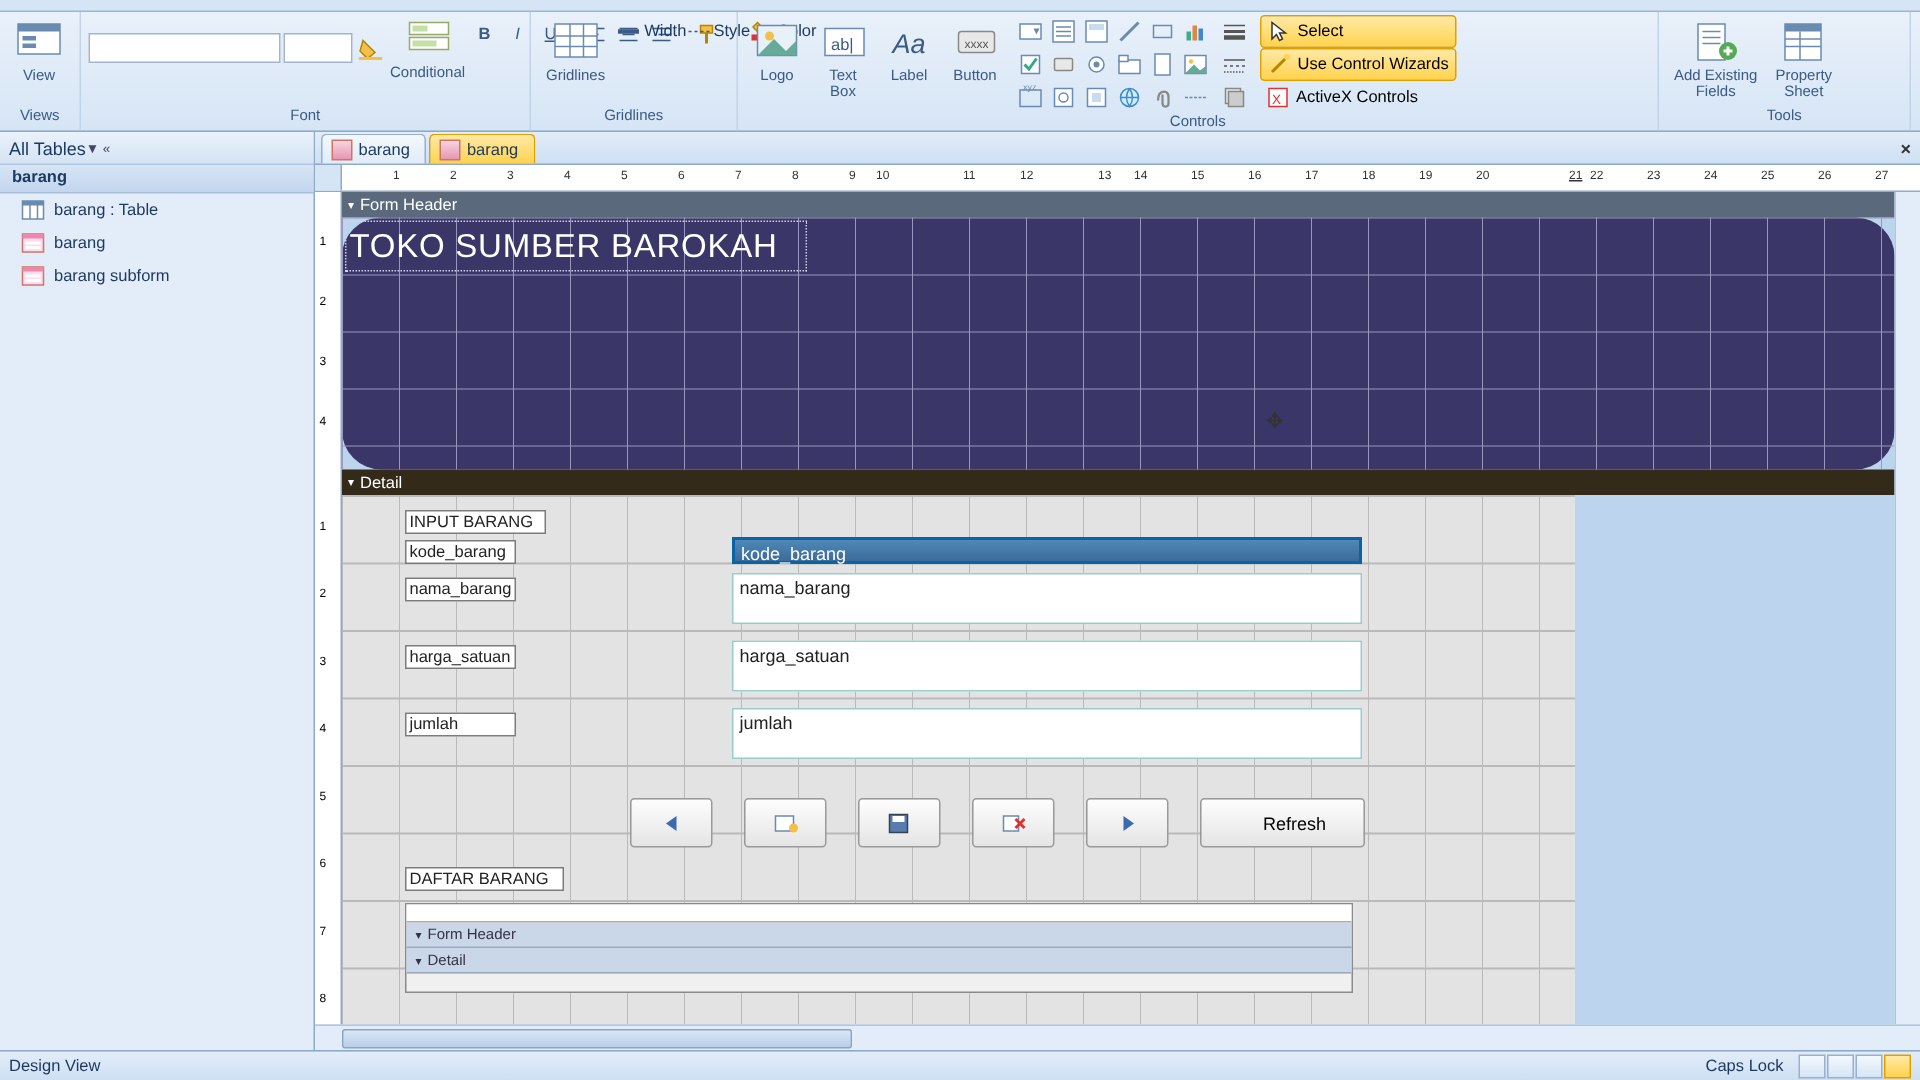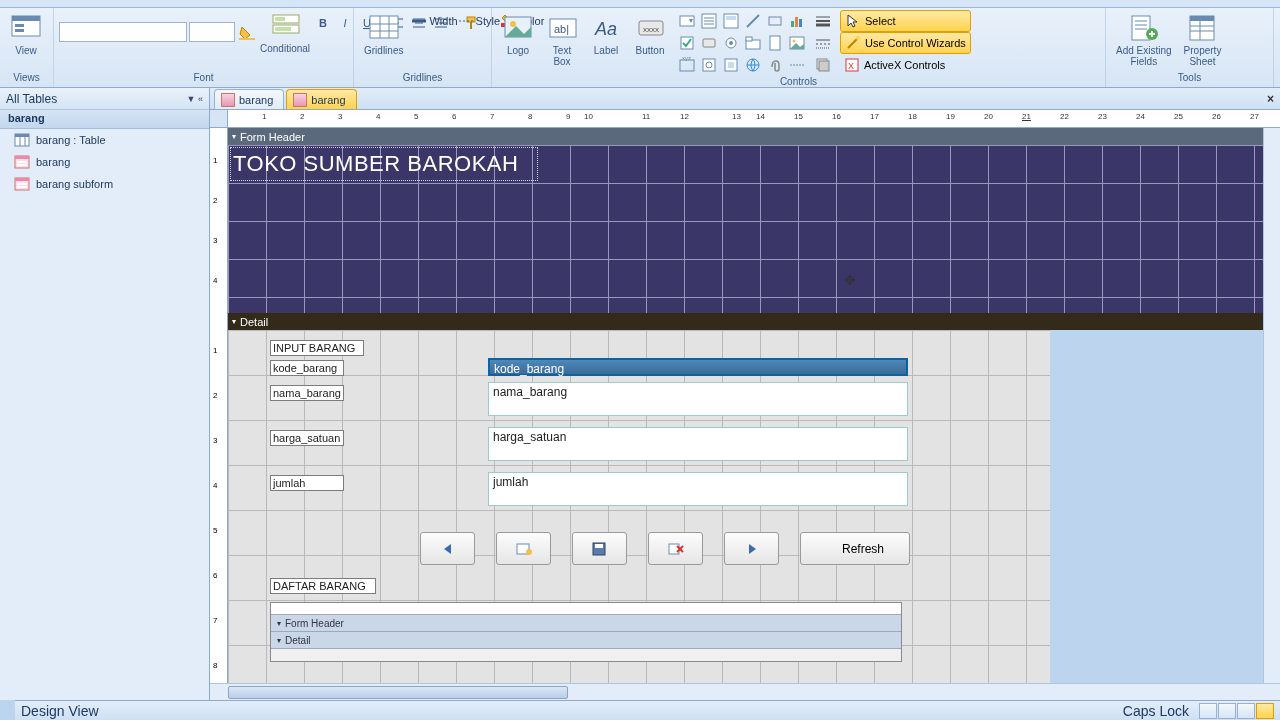--- a/index.html
+++ b/index.html
@@ -29,21 +29,21 @@
   .ctl-grid { display: grid; grid-template-columns: repeat(6, 22px); grid-auto-rows: 22px; gap: 0; }
   .ctl-grid .c { width: 22px; height: 22px; border: 0; display: flex; align-items: center; justify-content: center; }
 
   .highlight-row { display: flex; align-items: center; height: 22px; padding: 0 4px; }
   .hl-sel { background: linear-gradient(#ffe9a6,#ffd34e); border: 1px solid #e0a100; border-radius: 3px; }
   .hl-wiz { background: linear-gradient(#ffe9a6,#ffd34e); border: 1px solid #e0a100; border-radius: 3px; }
 
   
   .workspace { display: flex; height: 612px; }
   .nav-pane { width: 210px; background: #e3edf9; border-right: 1px solid #8fa9c8; display: flex; flex-direction: column; }
-  .nav-head { height: 22px; background: linear-gradient(#eaf2fb,#d4e3f4); border-bottom: 1px solid #b0c5de; display: flex; align-items: center; padding: 0 6px; font-size: 12px; color: #1f3a60; justify-content: space-between; }
+  .nav-head { height: 22px; background: linear-gradient(#eaf2fb,#d4e3f4); border-bottom: 1px solid #b0c5de; display: flex; align-items: center; padding: 0 6px; font-size: 12px; color: #1f3a60; }
   .nav-head .dd { font-size: 9px; color: #446; }
   .nav-cat { height: 19px; background: linear-gradient(#d6e5f5,#c2d6ee); border-bottom: 1px solid #a8bdd8; padding: 2px 8px; font-weight: bold; color: #1f3a60; font-size: 11px; }
   .nav-item { height: 22px; display: flex; align-items: center; padding: 2px 8px 2px 14px; color: #1f3a60; font-size: 11px; }
   .nav-item .ic { width: 16px; height: 16px; margin-right: 6px; }
 
   
   .doc-area { flex: 1; background: #bcd4ee; display: flex; flex-direction: column; position: relative; }
   .tab-row { height: 22px; background: linear-gradient(#e3edf9,#cde0f3); display: flex; align-items: flex-end; padding-left: 4px; border-bottom: 1px solid #8fa9c8; }
   .tab { height: 20px; display: flex; align-items: center; padding: 0 10px 0 6px; border: 1px solid #98b1cf; border-bottom: none; border-radius: 4px 4px 0 0; margin-right: 2px; background: linear-gradient(#f3f8fd,#e0ecf8); font-size: 11px; color: #1f3a60; }
   .tab.active { background: linear-gradient(#ffe9a6,#ffd34e); border-color: #e0a100; }
@@ -55,21 +55,21 @@
 
   .canvas-row { flex: 1; display: flex; overflow: hidden; position: relative; }
   .vruler { width: 18px; background: #fff; border-right: 1px solid #8fa9c8; position: relative; }
   .vruler .vn { position: absolute; left: 3px; font-size: 8px; }
   .form-canvas { flex: 1; background: #bcd4ee; overflow: hidden; position: relative; }
 
   .section-bar { height: 17px; background: #5a6a7c; color: #fff; font-size: 11px; display: flex; align-items: center; padding-left: 4px; }
   .section-bar .tw { margin-right: 4px; font-size: 8px; }
   .section-bar.dark { background: #332a1a; }
 
-  .header-sec { background: #3a3668; position: relative; height: 168px; }
+  .header-sec { background: #3a3668; position: relative; height: 168px; border-radius: 26px; }
   .grid-overlay { position: absolute; inset: 0; background-image: linear-gradient(#9997be 1px, transparent 1px), linear-gradient(90deg, #9997be 1px, transparent 1px); background-size: 38px 38px; }
   .header-title-box { position: absolute; left: 2px; top: 2px; width: 308px; height: 34px; border: 1px dotted #cfcff0; color: #fff; font-size: 22px; font-family: "Segoe UI Light", "Segoe UI", sans-serif; display: flex; align-items: center; padding-left: 2px; letter-spacing: 0.5px; }
 
   .detail-sec { background: #e3e3e3; position: relative; height: 370px; }
   .detail-sec .grid-overlay { background-image: linear-gradient(#b9b9b9 1px, transparent 1px), linear-gradient(90deg, #b9b9b9 1px, transparent 1px); background-size: 38px 45px; }
 
   .lbl-ctrl { position: absolute; background: #fff; border: 1px solid #7c7c7c; font-size: 11px; padding: 1px 2px; color: #222; }
   .txt-ctrl { position: absolute; background: #fff; border: 1px solid #9cc; font-size: 12px; padding: 2px 4px; color: #222; }
   .txt-ctrl.sel { border: 2px solid #0a64a4; background: linear-gradient(#4f88b9,#3b6b99); color: #fff; }
   .txt-ctrl.sel::after { content: ""; }
@@ -79,21 +79,21 @@
 
   .subform { position: absolute; left: 42px; top: 272px; width: 632px; height: 60px; background: #f0f0f0; border: 1px solid #8a8a8a; }
   .sub-bar { height: 17px; background: #c9d7e8; font-size: 10px; display: flex; align-items: center; padding-left: 6px; border-bottom: 1px solid #9ab; color: #334; }
   .sub-bar .tw { margin-right: 4px; font-size: 8px; }
   .sub-ruler { height: 12px; background: #fff; border-bottom: 1px solid #aaa; font-size: 7px; position: relative; }
 
   .vscroll { width: 17px; background: #e3edf9; border-left: 1px solid #b0c5de; }
   .hscroll { height: 17px; background: #e3edf9; border-top: 1px solid #b0c5de; position: relative; }
   .hscroll .thumb { position: absolute; left: 18px; top: 2px; height: 13px; width: 340px; background: linear-gradient(#dbe7f5,#b9cee8); border: 1px solid #89a4c4; border-radius: 2px; }
 
-  .statusbar { height: 20px; background: linear-gradient(#e3edf9,#cde0f3); border-top: 1px solid #8fa9c8; display: flex; align-items: center; padding: 0 6px; font-size: 14px; color: #1f3a60; justify-content: space-between; margin-left: 15px; }
+  .statusbar { height: 20px; background: linear-gradient(#e3edf9,#cde0f3); border-top: 1px solid #8fa9c8; display: flex; align-items: center; padding: 0 6px; font-size: 11px; color: #1f3a60; justify-content: space-between; }
   .status-right { display: flex; align-items: center; gap: 10px; }
   .view-btns { display: flex; gap: 1px; }
   .vb { width: 18px; height: 16px; background: linear-gradient(#f3f8fd,#d6e5f5); border: 1px solid #98b1cf; }
   .vb.active { background: linear-gradient(#ffe9a6,#ffd34e); border-color: #e0a100; }
 
   .cursor-move { position: absolute; left: 616px; top: 127px; font-size: 14px; color: #333; }
 
   
   svg { display: block; }
 </style>
@@ -527,21 +527,21 @@
         <span class="hn" style="left: 432px;">11</span>
         <span class="hn" style="left: 470px;">12</span>
         <span class="hn" style="left: 484px; margin-left: 38px;">13</span>
         <span class="hn" style="left: 546px;">14</span>
         <span class="hn" style="left: 584px;">15</span>
         <span class="hn" style="left: 622px;">16</span>
         <span class="hn" style="left: 660px;">17</span>
         <span class="hn" style="left: 698px;">18</span>
         <span class="hn" style="left: 736px;">19</span>
         <span class="hn" style="left: 774px;">20</span>
-        <span class="hn" style="left: 812px; text-decoration: underline;">21</span>
+        <span class="hn" style="left: 836px; text-decoration: underline;">21</span>
         <span class="hn" style="left: 850px;">22</span>
         <span class="hn" style="left: 888px;">23</span>
         <span class="hn" style="left: 926px;">24</span>
         <span class="hn" style="left: 964px;">25</span>
         <span class="hn" style="left: 1002px;">26</span>
         <span class="hn" style="left: 1040px;">27</span>
       </div>
 
     <div class="canvas-row">
       <div class="vruler">

